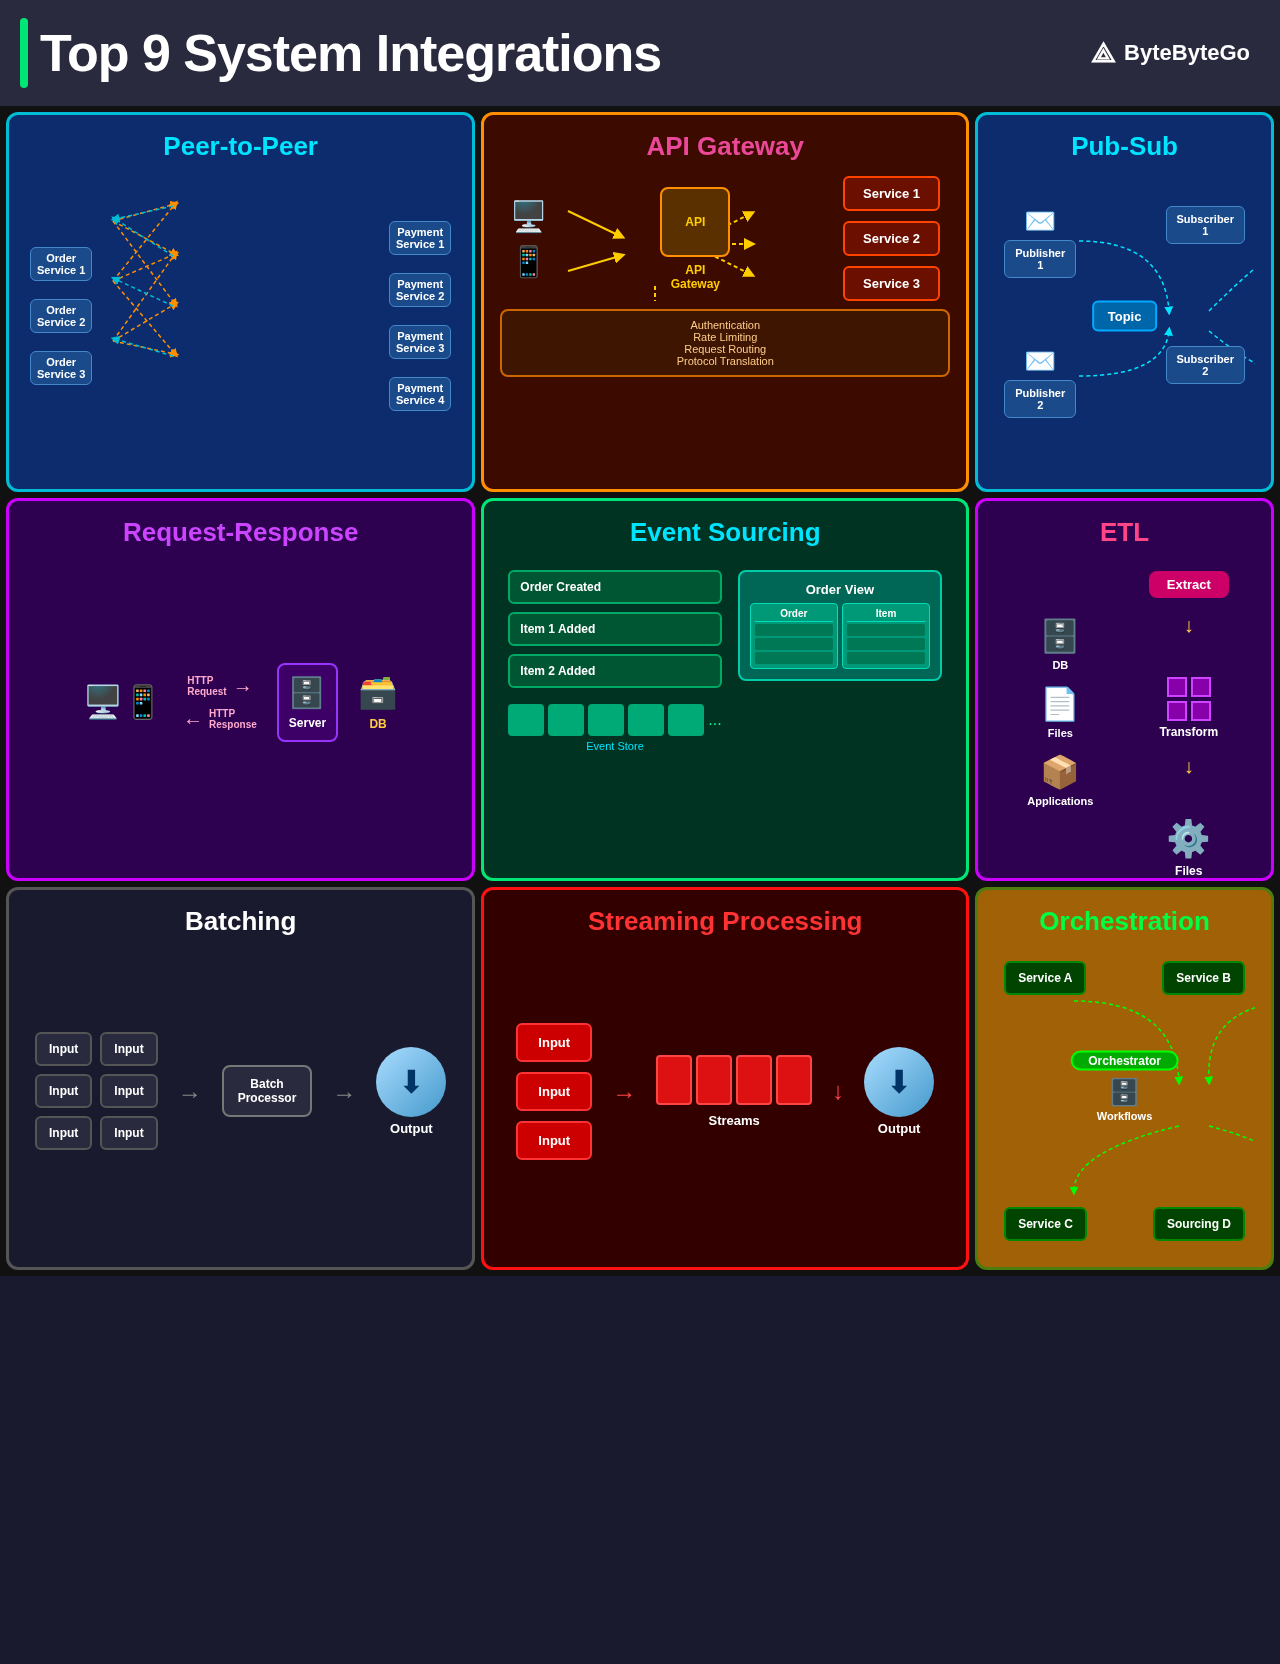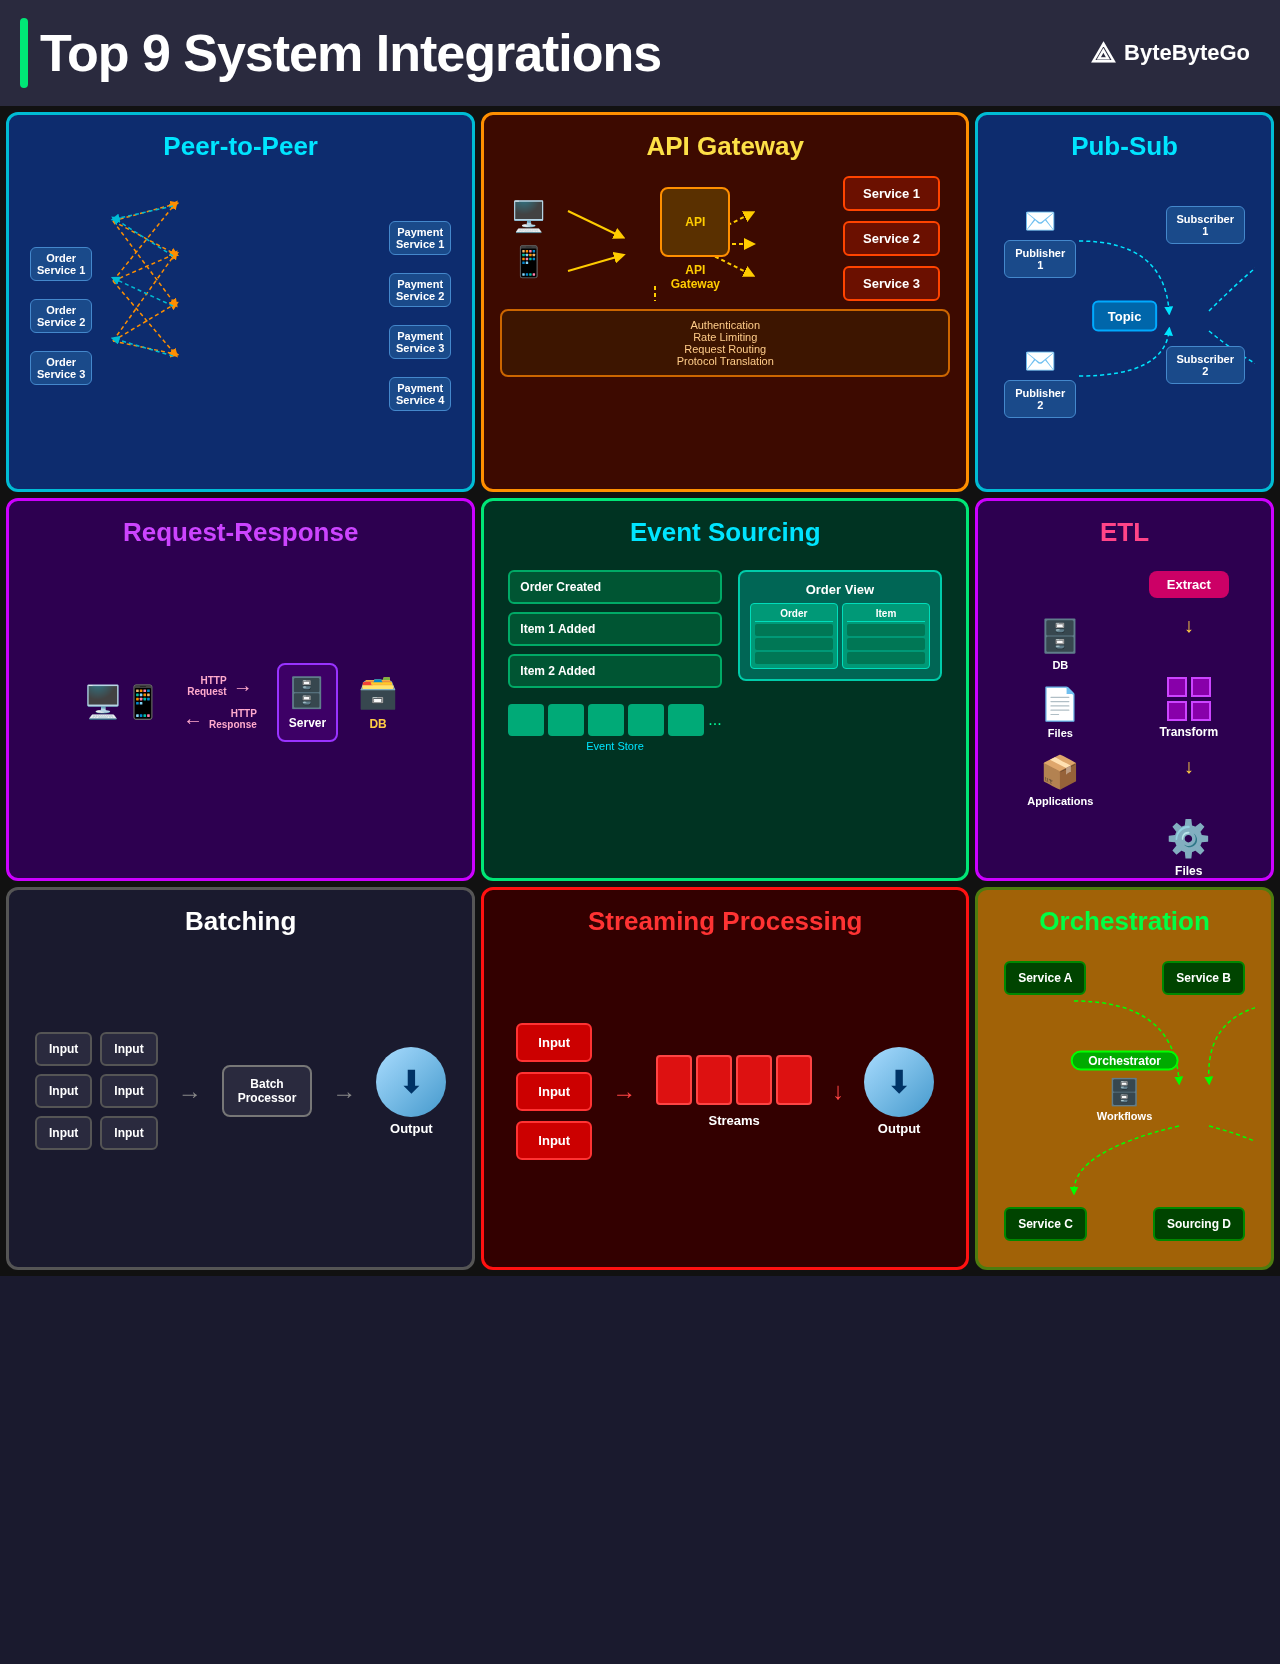--- a/index.html
+++ b/index.html
@@ -76,21 +76,21 @@
       background: #0d2c6e;
       border: 3px solid #00bcd4;
     }
     .card-p2p .card-title { color: #00e5ff; }
 
     
     .card-api {
       background: #3d0a00;
       border: 3px solid #ff8f00;
     }
-    .card-api .card-title { color: #fde047; }
+    .card-api .card-title { color: #ec4899; }
 
     
     .card-pubsub {
       background: #0d2c6e;
       border: 3px solid #00bcd4;
     }
     .card-pubsub .card-title { color: #00e5ff; }
 
     
     .card-rr {
@@ -564,21 +564,20 @@
     }
 
     
     .arrow-orange { stroke: #ff8f00; stroke-width: 1.5; fill: none; stroke-dasharray: 4,3; marker-end: url(#arrowOrange); }
     .arrow-blue { stroke: #00bcd4; stroke-width: 1.5; fill: none; stroke-dasharray: 4,3; marker-end: url(#arrowBlue); }
 
     .rr-arrow-row {
       display: flex;
       align-items: center;
       gap: 6px;
-      text-align: right;
     }
   </style>
 </head>
 <body>
 
 <div class="header">
   <div class="header-left">
     <div class="header-bar"></div>
     <h1 class="header-title">Top 9 System Integrations</h1>
   </div>

